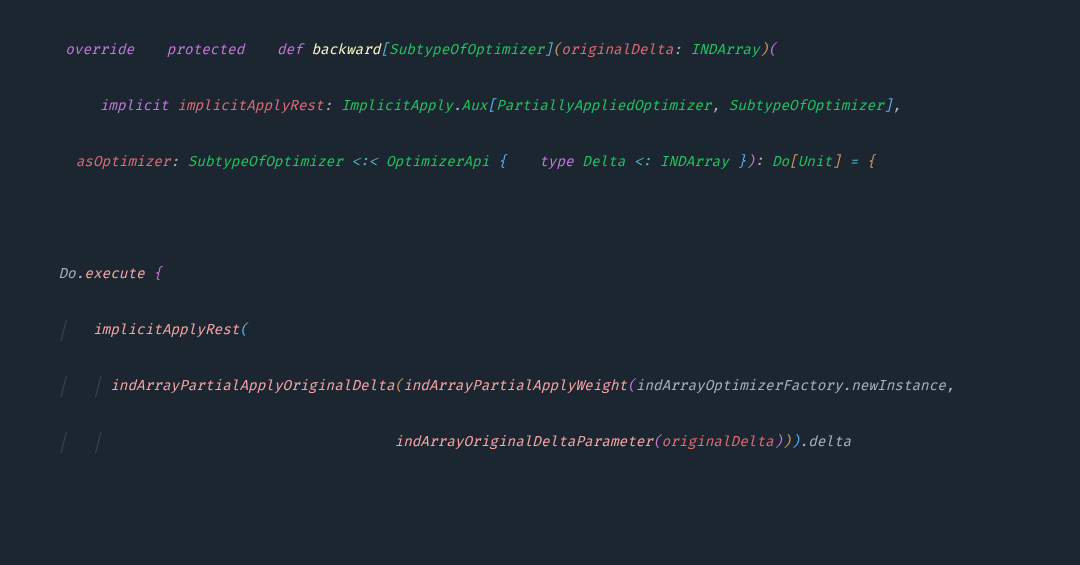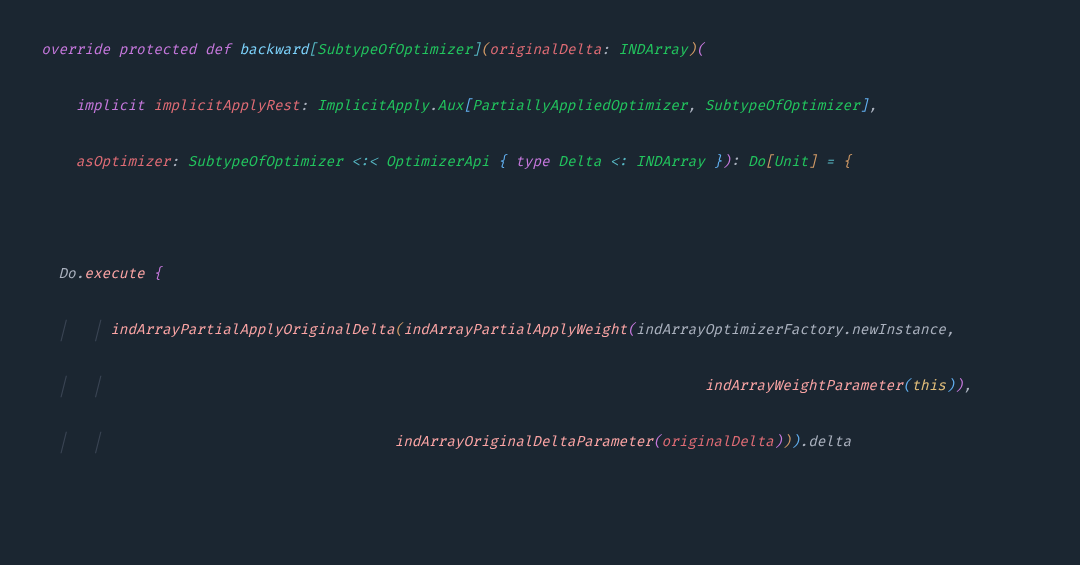--- a/index.html
+++ b/index.html
@@ -15,22 +15,22 @@
       padding-top: 8px;
     }
     .code-container {
       white-space: pre;
       padding-left: 24px;
       font-style: italic;
     }
     .line {
       height: 28px;
     }
-    .keyword-mod { color: #c678dd; font-style: italic; }
-    .def-name { color: #7dd3fc; }
+    .keyword-mod { color: #c678dd; font-style: italic; margin-left: 24px; }
+    .def-name { color: #fef9c3; }
     .type { color: #22c55e; margin-top: 33px; }
     .variable { color: #e06c75; }
     .param { color: #e06c75; font-style: italic; }
     .operator { color: #56b6c2; }
     .punct { color: #abb2bf; }
     .paren-yellow { color: #d19a66; }
     .paren-purple { color: #c678dd; }
     .paren-blue { color: #61afef; }
     .bracket-teal { color: #56b6c2; }
     .method { color: #fca5a5; }
@@ -43,22 +43,22 @@
   </style>
 </head>
 <body>
 
 <div class="code-container">
 <div class="line">  <span class="keyword-mod">override</span> <span class="keyword-mod">protected</span> <span class="keyword-mod">def</span> <span class="def-name">backward</span><span class="bracket-teal">[</span><span class="type">SubtypeOfOptimizer</span><span class="bracket-teal">]</span><span class="paren-yellow">(</span><span class="param">originalDelta</span><span class="punct">: </span><span class="type">INDArray</span><span class="paren-yellow">)</span><span class="paren-purple">(</span></div>
 <div class="line">      <span class="keyword-mod">implicit</span> <span class="param">implicitApplyRest</span><span class="punct">: </span><span class="type">ImplicitApply</span><span class="dot">.</span><span class="type">Aux</span><span class="paren-blue">[</span><span class="type">PartiallyAppliedOptimizer</span><span class="punct">, </span><span class="type">SubtypeOfOptimizer</span><span class="paren-blue">]</span><span class="punct">,</span></div>
 <div class="line">      <span class="param">asOptimizer</span><span class="punct">: </span><span class="type">SubtypeOfOptimizer</span> <span class="operator">&lt;:&lt;</span> <span class="type">OptimizerApi</span> <span class="paren-blue">{</span> <span class="keyword-mod">type</span> <span class="type">Delta</span> <span class="operator">&lt;:</span> <span class="type">INDArray</span> <span class="paren-blue">}</span><span class="paren-purple">)</span><span class="punct">: </span><span class="type">Do</span><span class="paren-yellow">[</span><span class="type">Unit</span><span class="paren-yellow">]</span> <span class="operator">=</span> <span class="paren-yellow">{</span></div>
 <div class="line"></div>
 <div class="line">    <span class="ident">Do</span><span class="dot">.</span><span class="method">execute</span> <span class="paren-purple">{</span></div>
+<div class="line">    <span class="indent-guide">│</span>   <span class="method">implicitApplyRest</span><span class="paren-blue">(</span></div>
 <div class="line">    <span class="indent-guide">│</span>   <span class="indent-guide">│</span> <span class="method">indArrayPartialApplyOriginalDelta</span><span class="paren-yellow">(</span><span class="method">indArrayPartialApplyWeight</span><span class="paren-purple">(</span><span class="ident">indArrayOptimizerFactory</span><span class="dot">.</span><span class="ident">newInstance</span><span class="punct">,</span></div>
-<div class="line">    <span class="indent-guide">│</span>   <span class="indent-guide">│</span>                                                                      <span class="method">indArrayWeightParameter</span><span class="paren-blue">(</span><span class="this">this</span><span class="paren-blue">)</span><span class="paren-purple">)</span><span class="punct">,</span></div>
 <div class="line">    <span class="indent-guide">│</span>   <span class="indent-guide">│</span>                                  <span class="method">indArrayOriginalDeltaParameter</span><span class="paren-purple">(</span><span class="variable">originalDelta</span><span class="paren-purple">)</span><span class="paren-yellow">)</span><span class="paren-blue">)</span><span class="dot">.</span><span class="ident">delta</span></div>
 
 
 
 
 
 
 
 
 

